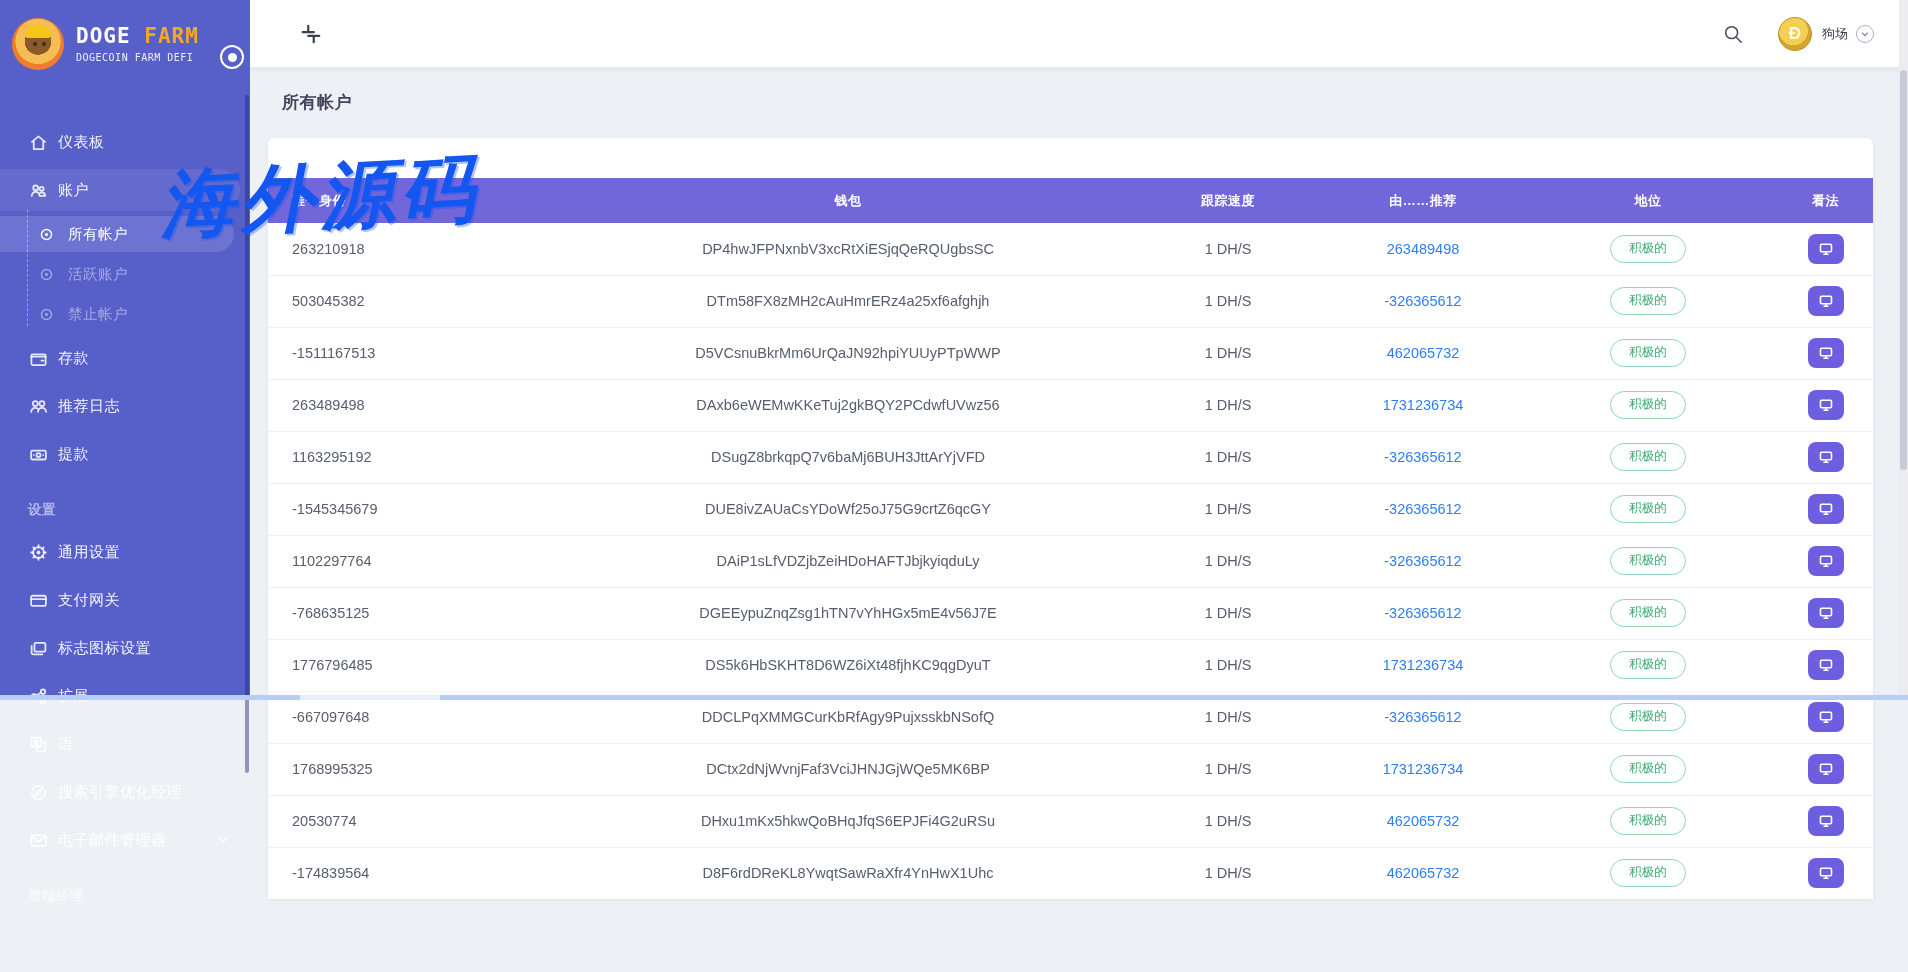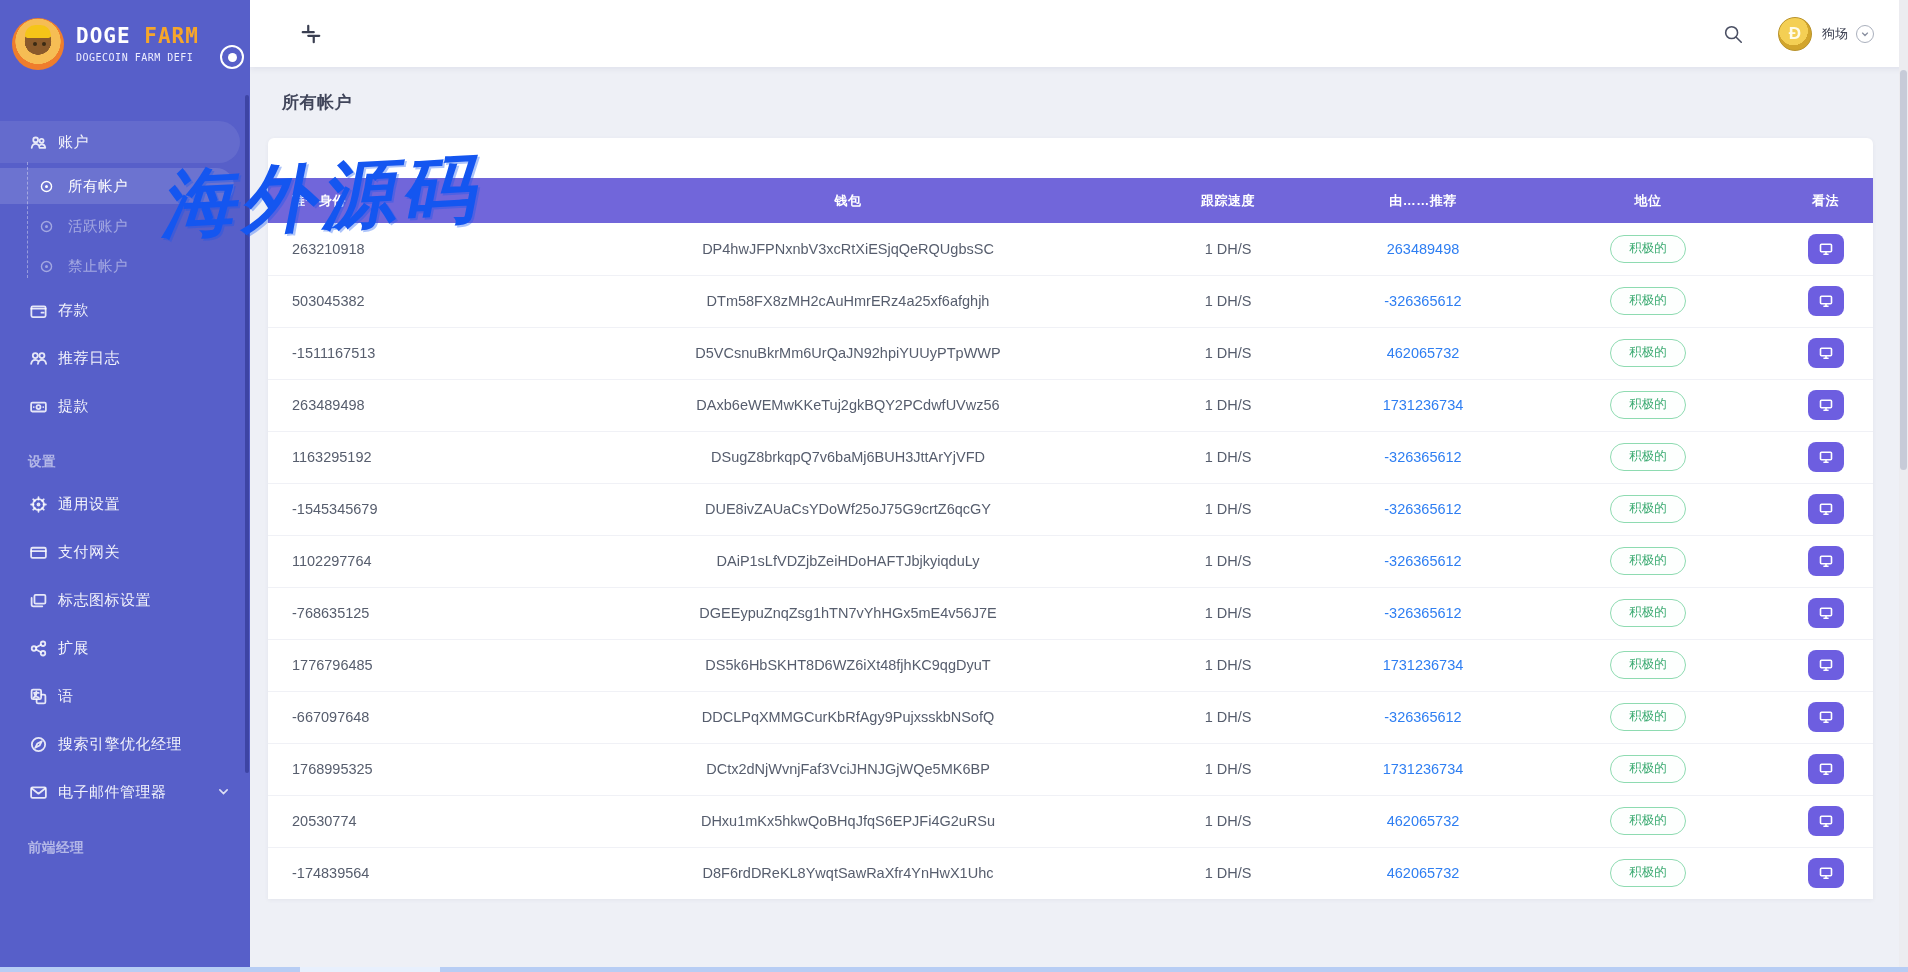--- a/index.html
+++ b/index.html
@@ -1,18 +1,18 @@
 <!DOCTYPE html>
 <html><head>
 <meta charset="utf-8">
 <style>
   * { box-sizing: border-box; margin: 0; padding: 0; }
   html,body { width:1908px; height:972px; overflow:hidden;
     font-family:"Liberation Sans", sans-serif; background:#eef0f6; }
-  .app { position:relative; width:1908px; height:972px; }
+  .app { position:relative; width:1908px; height:700px; }
 
   
   .sidebar { position:absolute; left:0; top:0; width:250px; height:100%;
     background:#575fc9; color:#fff; z-index:30; }
   .sb-thumb { position:absolute; right:1px; top:95px; width:4px; height:678px;
     background:rgba(30,36,120,.45); border-radius:2px; }
   .logo-row { display:flex; align-items:center; padding:18px 10px 0 12px; }
   .doge-avatar { width:52px; height:52px; border-radius:50%; flex:0 0 auto;
     background:radial-gradient(circle at 50% 45%, #8a5a2b 0 34%, #f6bd54 35% 58%, #ef7d2c 59% 100%);
     position:relative; overflow:hidden; }
@@ -132,20 +132,28 @@
       <div class="brand">
         <div class="brand-main"><span class="p1">DOGE</span> <span class="p2">FARM</span></div>
         <div class="brand-sub">DOGECOIN FARM DEFI</div>
       </div>
     </div>
     <div class="sb-toggle">
         <i></i>
       </div>
 
     <nav class="menu">
+      <div class="mi">
+        <span class="mico">
+          <svg viewBox="0 0 16 16">
+              <path d="M2.5 7.5 8 2.8l5.5 4.7M4 7v6.5h8V7"></path>
+            </svg>
+          </span>
+        <span class="mlabel">仪表板</span>
+      </div>
 
       <div class="mi">
         <span class="band"></span>
         <span class="mico" style="position:relative;">
           <svg viewBox="0 0 16 16">
               <circle cx="5.6" cy="5.8" r="2"></circle>
               <circle cx="10.6" cy="6.6" r="1.7"></circle>
               <path d="M2.3 12.5c.3-2.2 1.6-3.4 3.3-3.4s3 1.2 3.3 3.4M9.7 12.5h4c-.2-1.8-1.3-2.9-2.8-2.9-.6 0-1.1.2-1.6.5"></path>
             </svg>
           </span>

